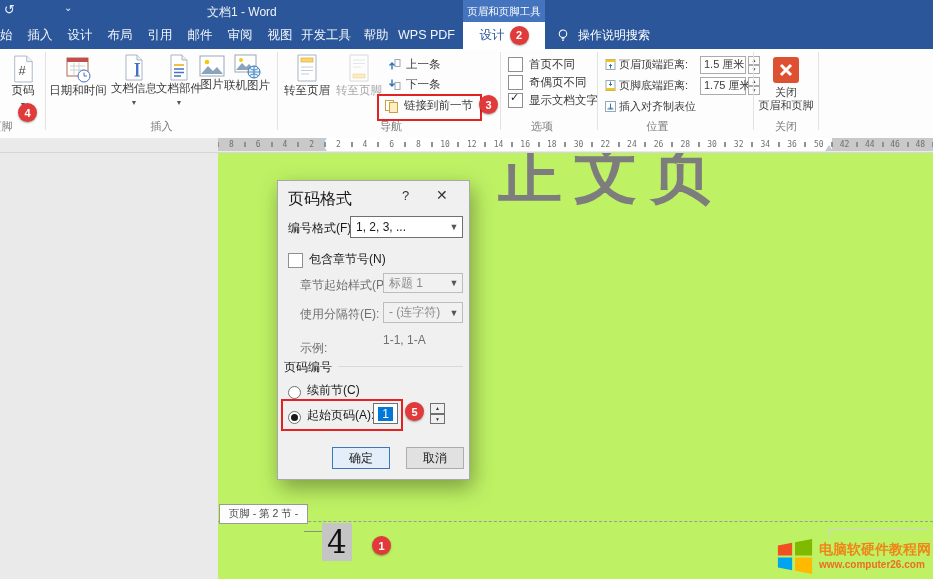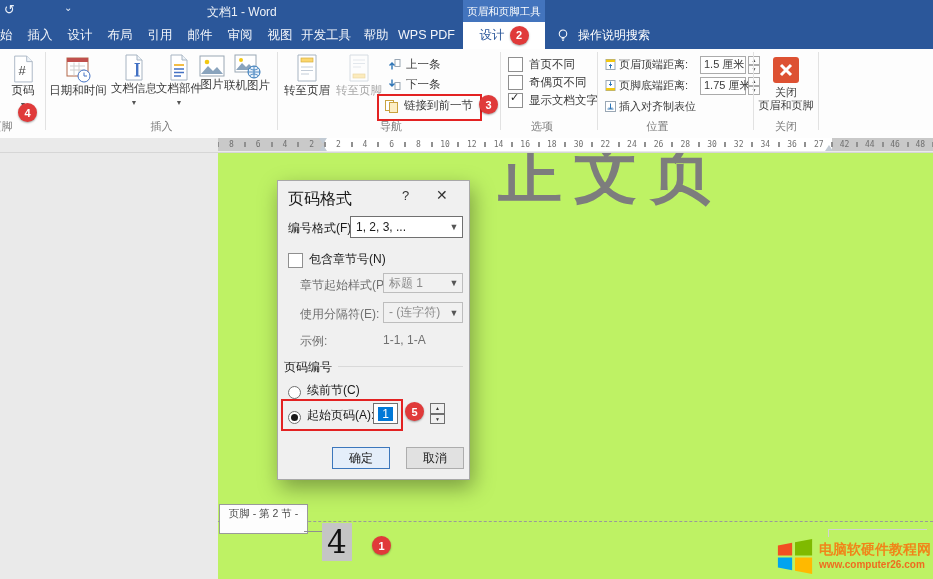--- a/index.html
+++ b/index.html
@@ -69,21 +69,21 @@
   .tri-down{position:absolute;width:0;height:0;border-left:4px solid transparent;
             border-right:4px solid transparent;border-top:6px solid #c2cbd4}
   .tri-up{position:absolute;width:0;height:0;border-left:4px solid transparent;
           border-right:4px solid transparent;border-bottom:6px solid #c2cbd4}
   
   .docarea{position:absolute;top:153px;left:0;right:0;bottom:0;background:#eaeaea}
   .page{position:absolute;left:218px;top:0;right:0;bottom:0;background:#bef264;overflow:hidden}
   .bodytext{position:absolute;left:280px;top:-22px;font-family:"DejaVu Serif","Liberation Serif",serif;
             font-size:64px;font-weight:bold;color:#7d7d7d;letter-spacing:12px;white-space:nowrap}
   .footer-dash{position:absolute;left:0;right:0;top:368px;border-top:1px dashed #9a9a9a}
-  .footer-tag{position:absolute;left:1px;top:351px;width:89px;height:30px;background:#fdfdfd;
+  .footer-tag{position:absolute;left:1px;top:351px;width:89px;height:20px;background:#fdfdfd;
               border:1px solid #9a9a9a;font-size:10.5px;color:#4a4a4a;text-align:center;
               line-height:17px;box-sizing:border-box;white-space:nowrap}
   .tab-lead{position:absolute;left:86px;top:378px;width:23px;height:1px;background:#8f8f8f}
   .pagenum4{position:absolute;left:104px;top:370px;background:#c5c5c5;
             font-family:"DejaVu Serif","Liberation Serif",serif;font-size:31px;color:#111;
             padding:1px 5px;line-height:36px}
   
   .dialog{position:absolute;left:277px;top:180px;width:191px;height:298px;background:#f0f0f0;
           border:1px solid #a8a8a8;box-shadow:3px 8px 20px rgba(0,0,0,.35);font-size:12px;color:#1a1a1a}
   .dlg-title{position:absolute;left:10px;top:8px;font-size:16px}
@@ -351,21 +351,21 @@
         <span class="rcell">18</span>
         <span class="rcell">30</span>
         <span class="rcell">22</span>
         <span class="rcell">24</span>
         <span class="rcell">26</span>
         <span class="rcell">28</span>
         <span class="rcell">30</span>
         <span class="rcell">32</span>
         <span class="rcell">34</span>
         <span class="rcell">36</span>
-        <span class="rcell">27</span>
+        <span class="rcell">50</span>
       </div>
     <div id="ruler-right" class="rseg margin" style="left:832px;width:101px">
         <span class="rcell">42</span>
         <span class="rcell">44</span>
         <span class="rcell">46</span>
         <span class="rcell">48</span>
       </div>
     <div class="tri-down" style="left:319px;top:0"></div>
     <div class="tri-up" style="left:319px;top:7px"></div>
     <div class="tri-up" style="left:825px;top:7px"></div>
@@ -403,21 +403,21 @@
       <span>标题 1</span>
       <span class="chev">▼</span>
     </div>
 
     <span class="dlbl gray" style="left:22px;top:125px">使用分隔符(E):</span>
     <div class="combo disabled" style="left:105px;top:121px;width:80px;height:21px">
       <span>- (连字符)</span>
       <span class="chev">▼</span>
     </div>
 
-    <span class="dlbl gray" style="left:22px;top:152px">示例:</span>
+    <span class="dlbl gray" style="left:22px;top:159px">示例:</span>
     <span class="dlbl gray" style="left:105px;top:152px">1-1, 1-A</span>
 
     <span class="seclbl">页码编号</span>
     <div class="secline"></div>
 
     <div class="radrow" style="left:10px;top:201px">
       <span class="radio"></span>
       <span>续前节(C)</span>
     </div>
     <div class="radrow" style="left:10px;top:226px">

